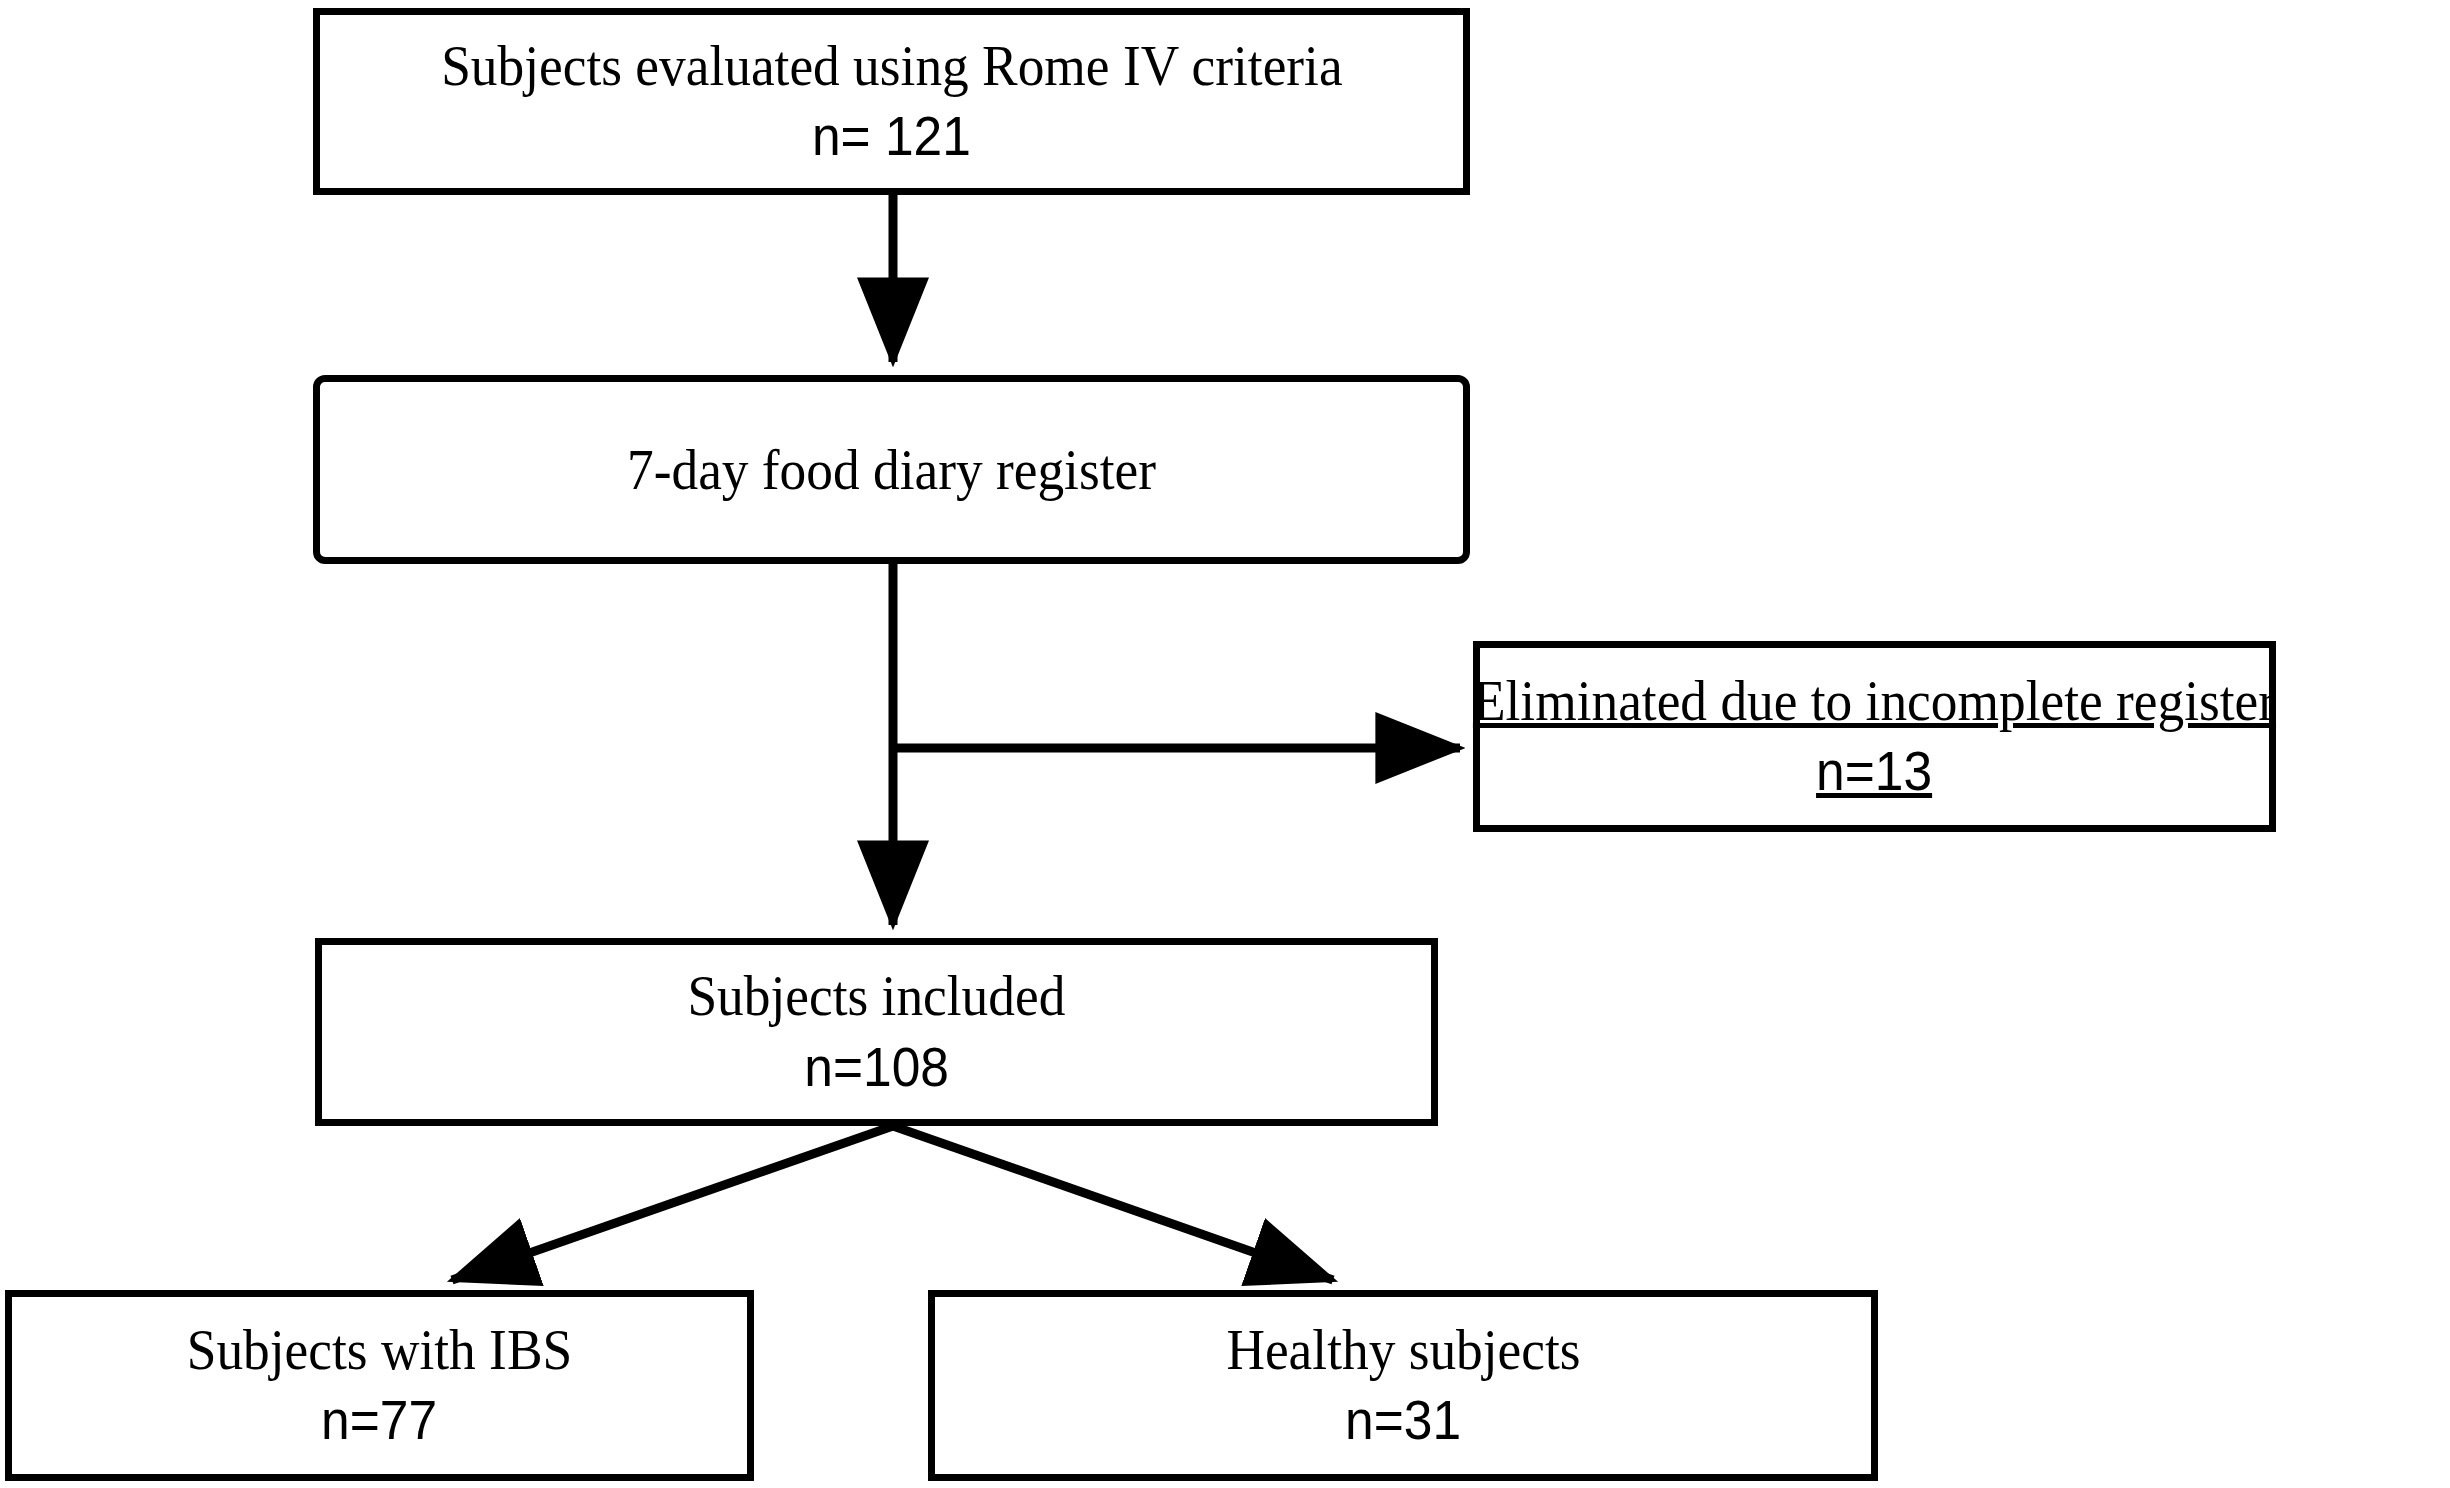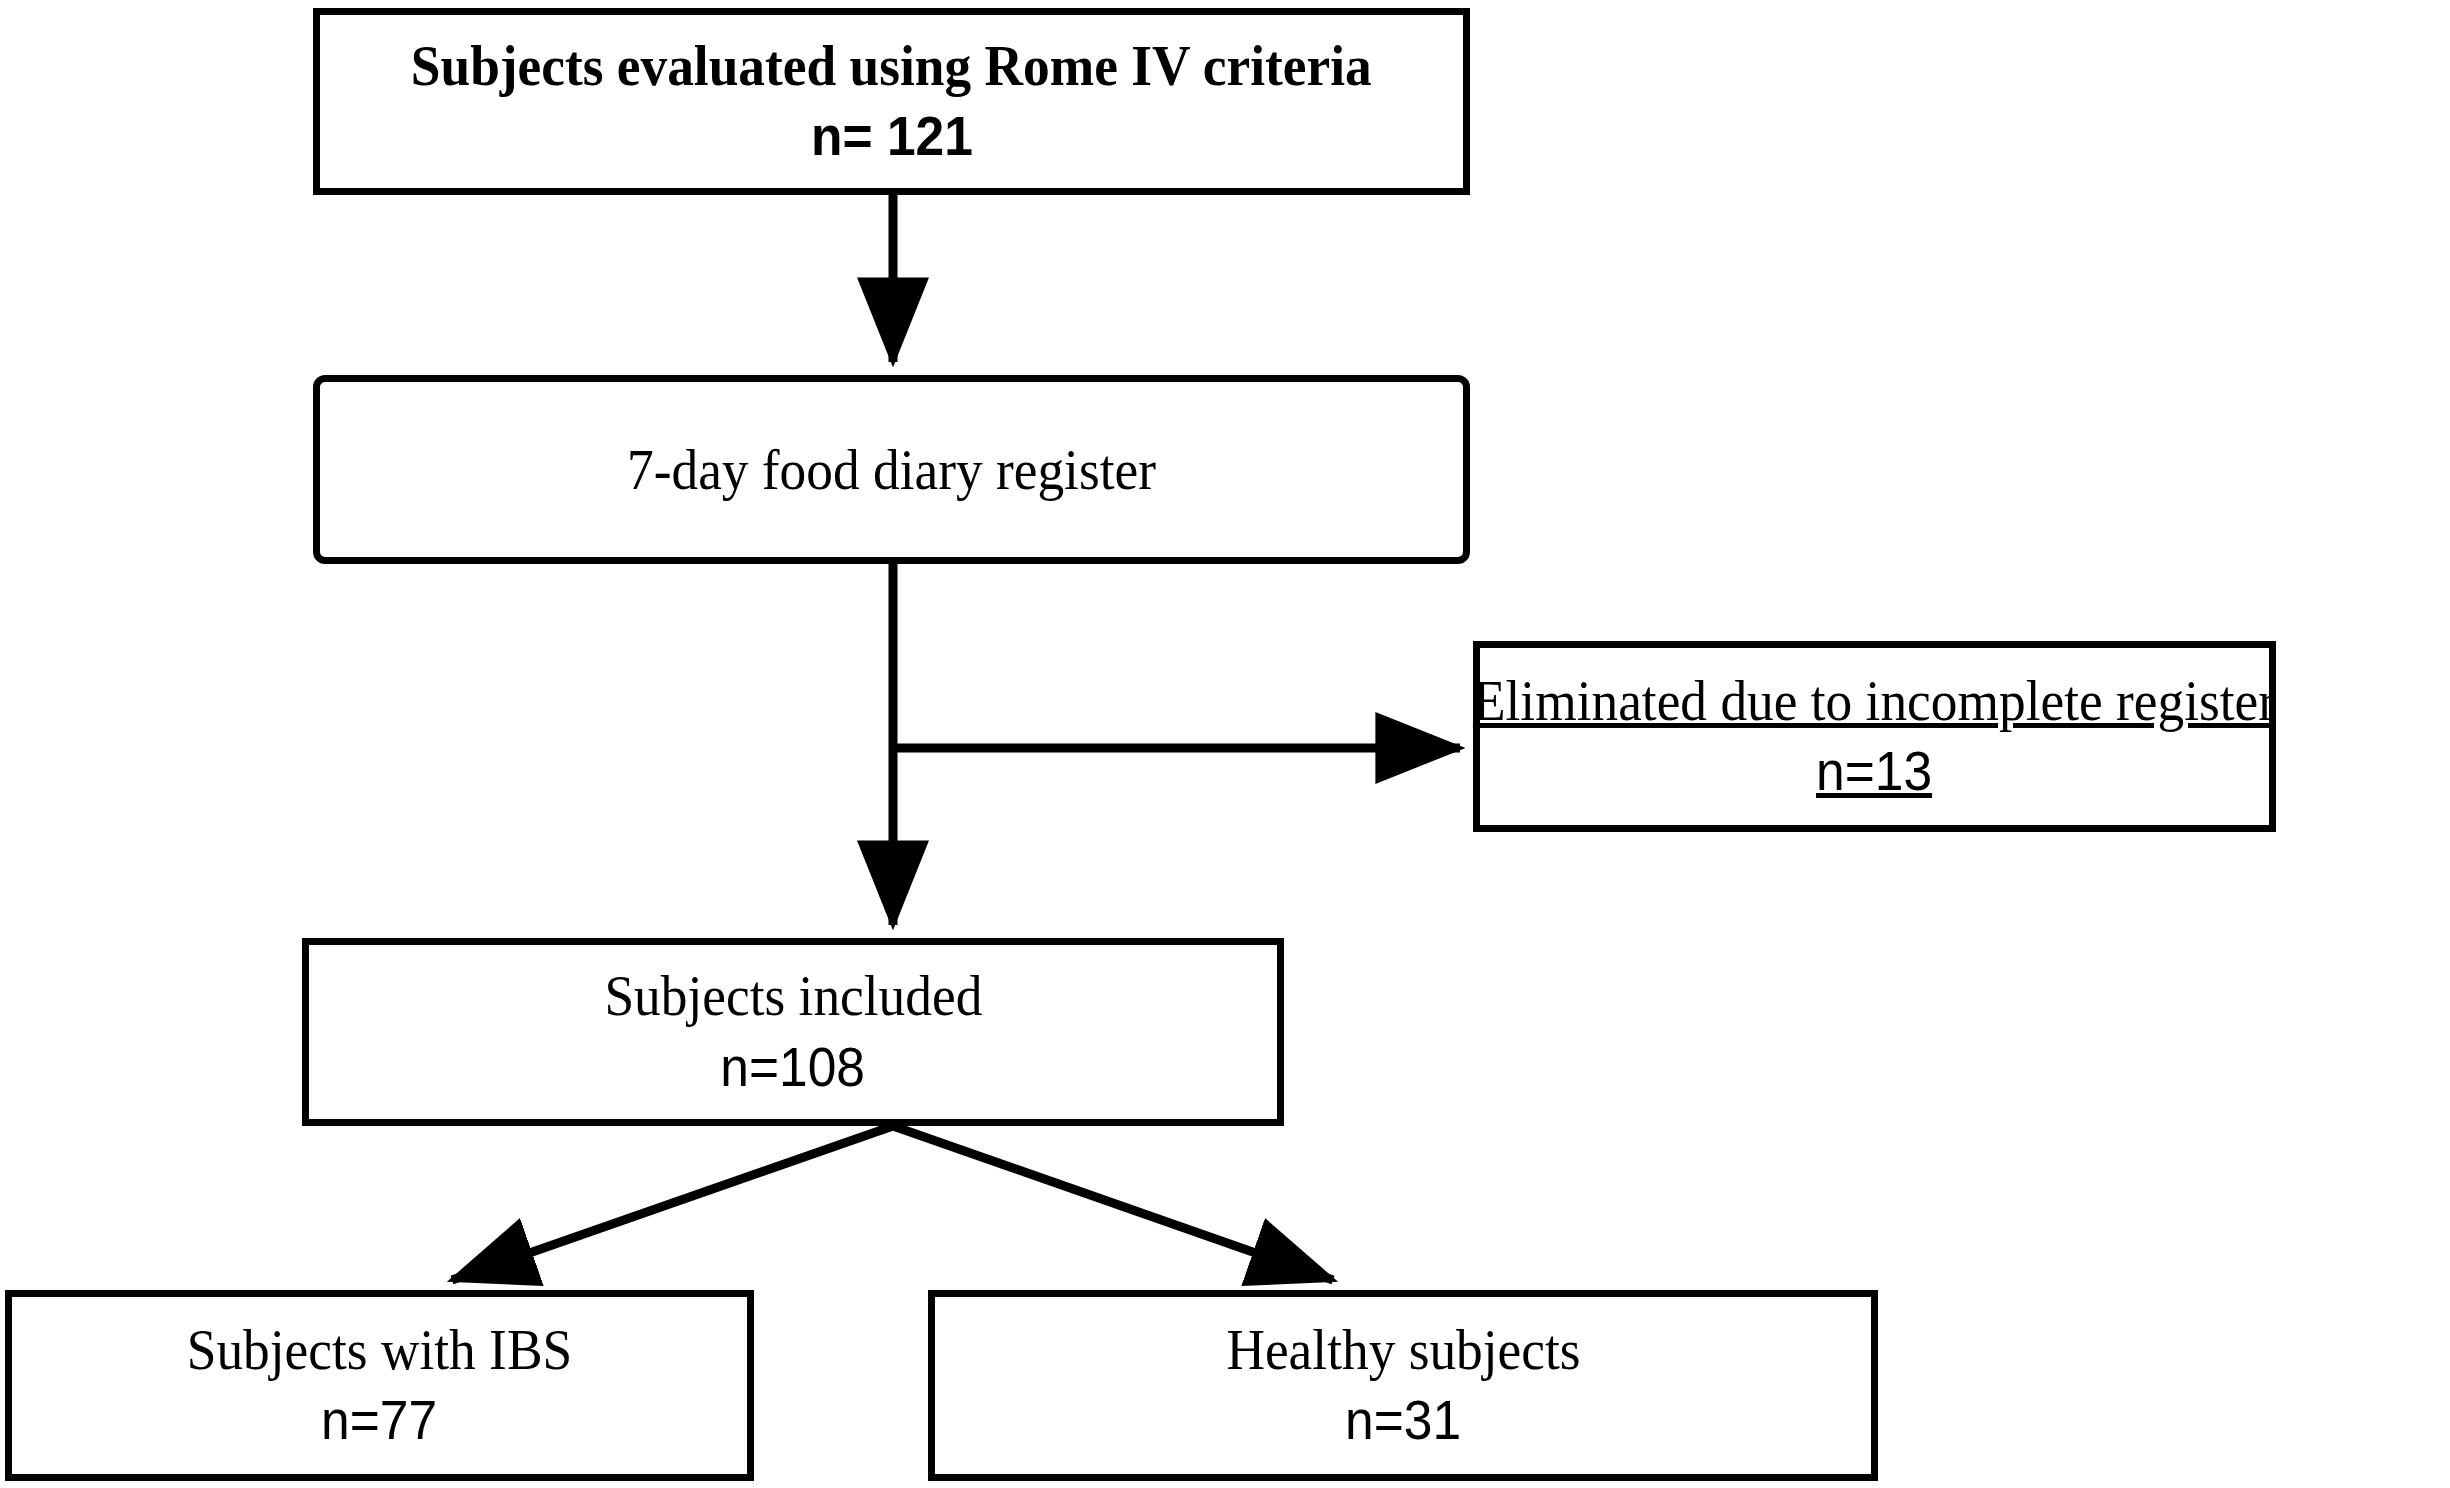--- a/index.html
+++ b/index.html
@@ -46,24 +46,24 @@
     font-family: "Liberation Sans", "DejaVu Sans", sans-serif;
     font-size: 56px;
     line-height: 1.15;
     color: #000000;
     white-space: nowrap;
     margin-top: 8px;
     transform: scaleX(0.92);
   }
 
   
-  #node-screened   { left: 313px;  top: 8px;    width: 1157px; height: 187px; font-weight: bold; }
+  #node-screened   { left: 313px;  top: 8px;    width: 1157px; height: 187px; }
   #node-diary      { left: 313px;  top: 375px;  width: 1157px; height: 189px; border-radius: 12px; }
   #node-eliminated { left: 1473px; top: 641px;  width: 803px;  height: 191px; text-decoration: underline; }
-  #node-included   { left: 302px;  top: 938px;  width: 982px; height: 188px; }
+  #node-included   { left: 315px;  top: 938px;  width: 1123px; height: 188px; }
   #node-ibs        { left: 5px;    top: 1290px; width: 749px;  height: 191px; }
   #node-healthy    { left: 928px;  top: 1290px; width: 950px;  height: 191px; }
 </style>
 </head>
 <body>
 
 <div id="canvas">
 
   <svg class="flow-svg" viewBox="0 0 2450 1488" xmlns="http://www.w3.org/2000/svg">
     <defs>

